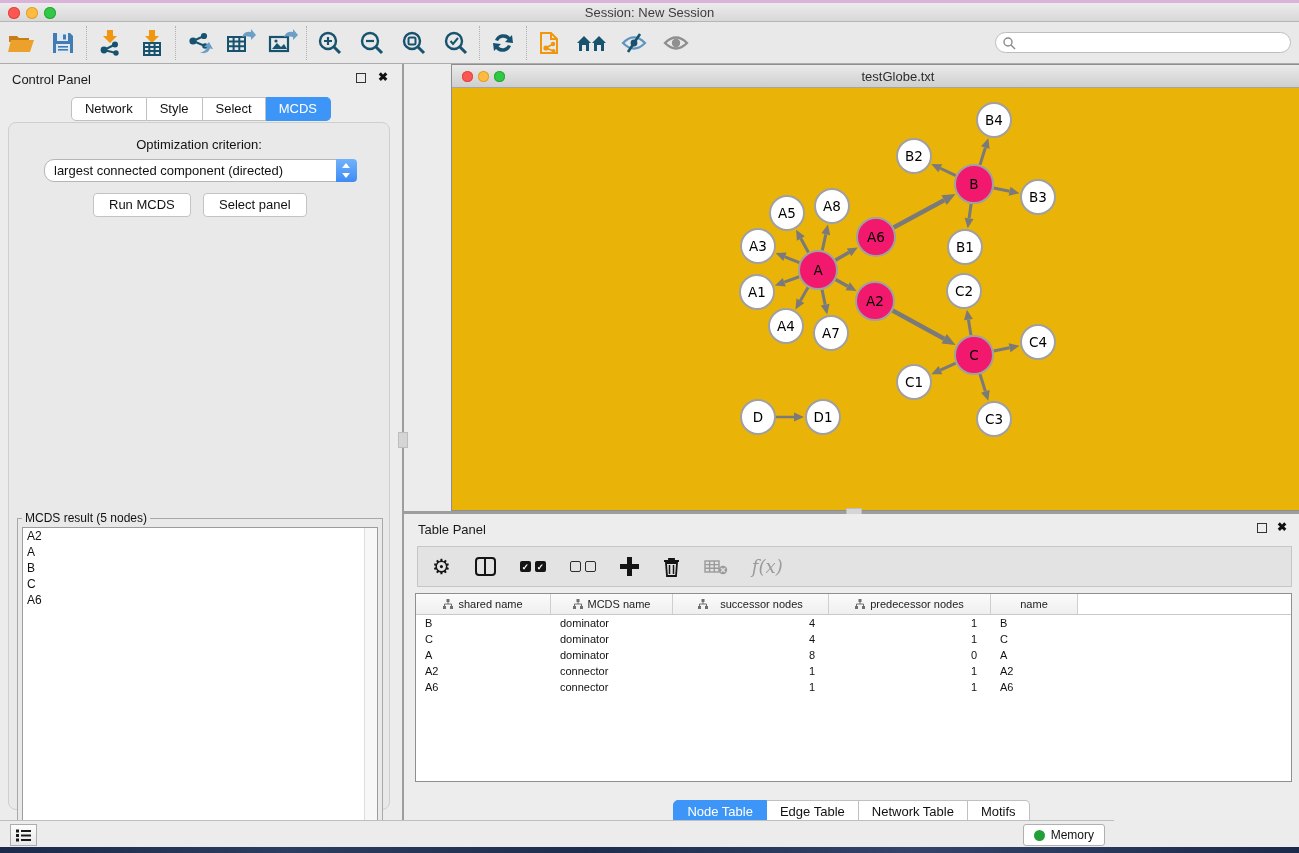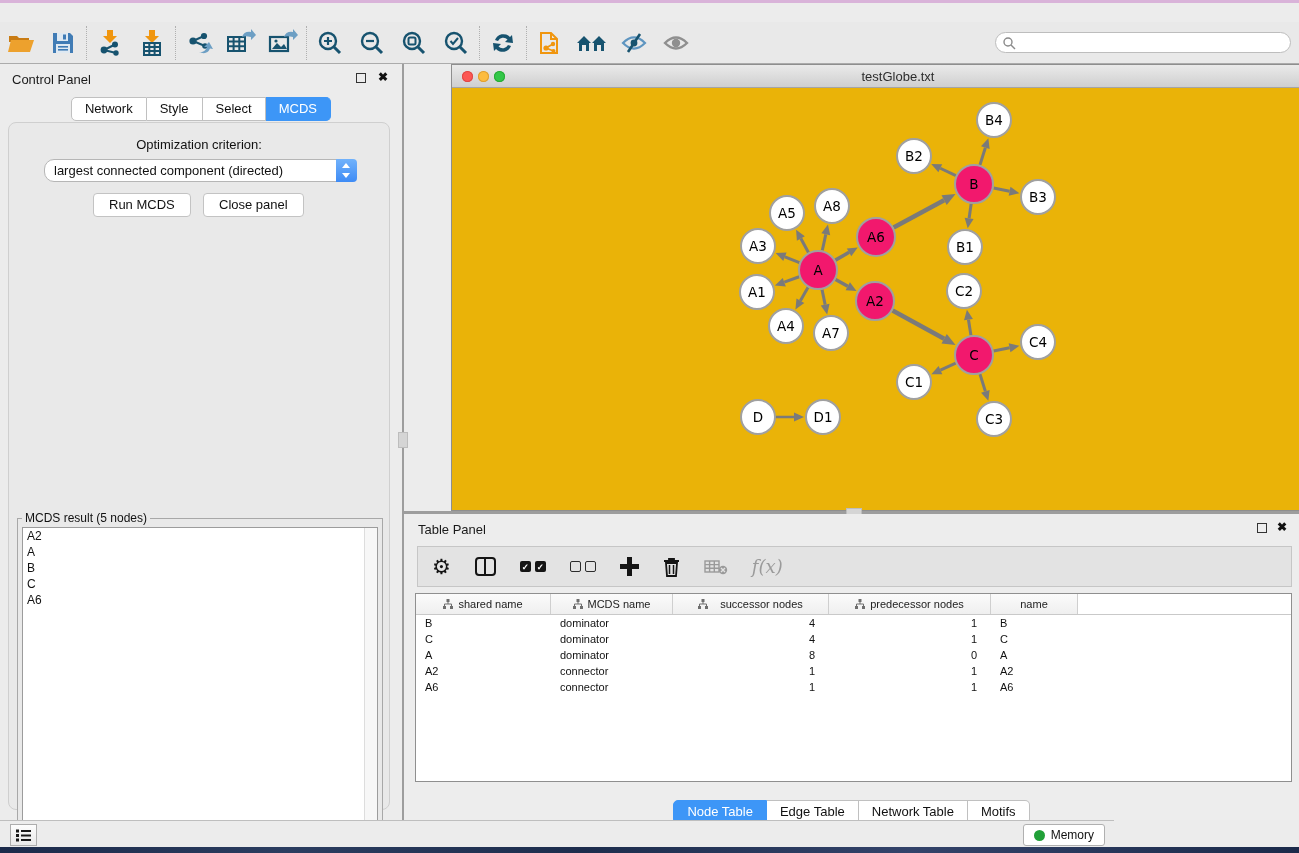--- a/index.html
+++ b/index.html
@@ -141,20 +141,28 @@
   .memory-dot { width:11px; height:11px; border-radius:50%; background:#21a038; }
   .desktop-strip { position:absolute; left:0; top:847px; width:1299px; height:6px;
     background:linear-gradient(90deg,#1b2a4a,#2b3d60 22%,#1d2d4d 45%,#33436a 70%,#1b2a4a); }
 </style>
 </head>
 <body>
 
 <div class="app">
   <div class="purple-strip"></div>
 
+  <div class="titlebar">
+    <div class="traffic">
+      <span class="light red"></span>
+      <span class="light yellow"></span>
+      <span class="light green"></span>
+    </div>
+    <div class="title">Session: New Session</div>
+  </div>
 
   <div class="toolbar">
     <div class="icon-btn">
       <svg width="28" height="24" viewBox="0 0 28 24">
         <path d="M2 5 h8 l2 2 h10 v4 H2 z" fill="#c97c14"></path>
         <path d="M4 9 h23 l-4 12 H1 z" fill="#eda12d"></path>
       </svg>
     </div>
     <div class="icon-btn">
       <svg width="24" height="24" viewBox="0 0 24 24">
@@ -306,21 +314,21 @@
       <div class="cp-content">
         <div class="opt-label">Optimization criterion:</div>
         <div class="combo">
           <span>largest connected component (directed)</span>
           <span class="step">
               <span class="up"></span>
               <span class="dn"></span>
             </span>
         </div>
         <button class="btn btn-run">Run MCDS</button>
-        <button class="btn btn-close">Close panel</button>
+        <button class="btn btn-close">Select panel</button>
         <div class="mcds-fieldset">
           <span class="mcds-legend">MCDS result (5 nodes)</span>
           <div class="mcds-list" id="mcds-list">
             <div class="mcds-scroll"></div>
           <div class="mcds-item">A2</div>
               <div class="mcds-item">A</div>
               <div class="mcds-item">B</div>
               <div class="mcds-item">C</div>
               <div class="mcds-item">A6</div>
             </div>

